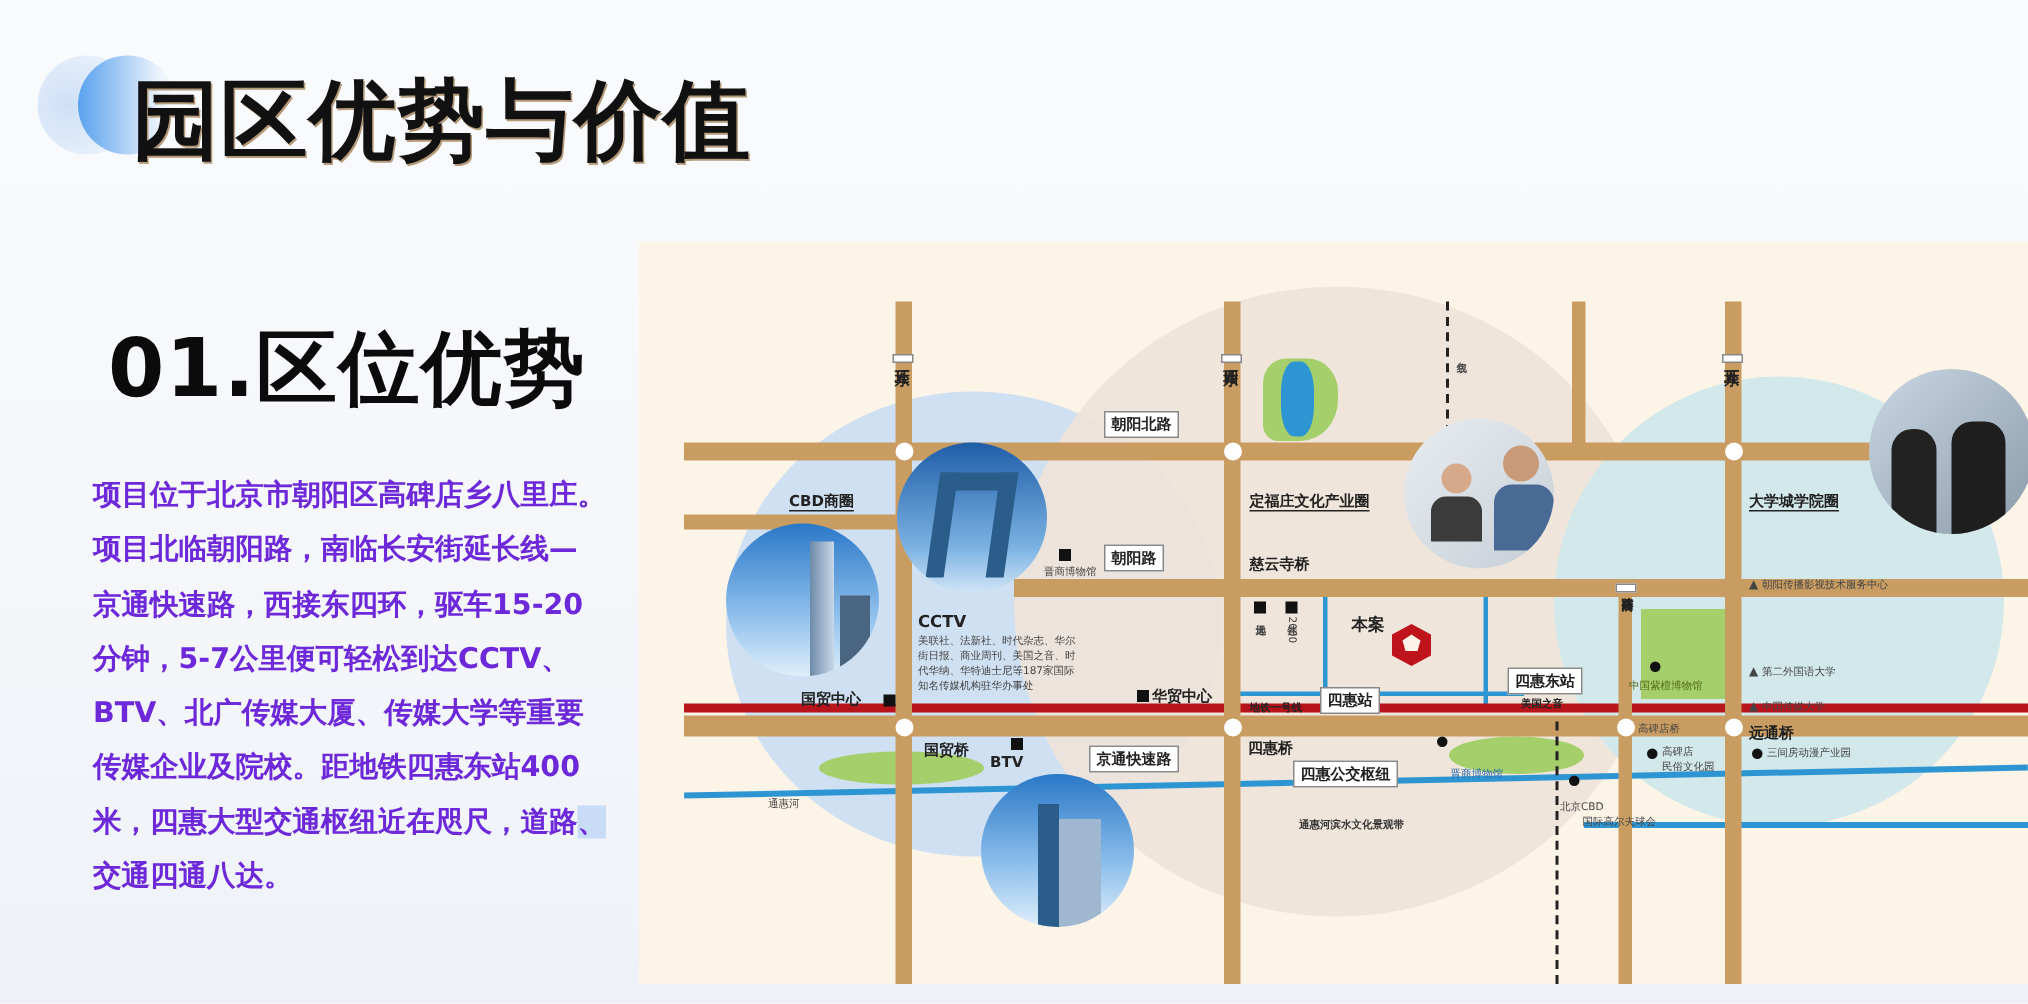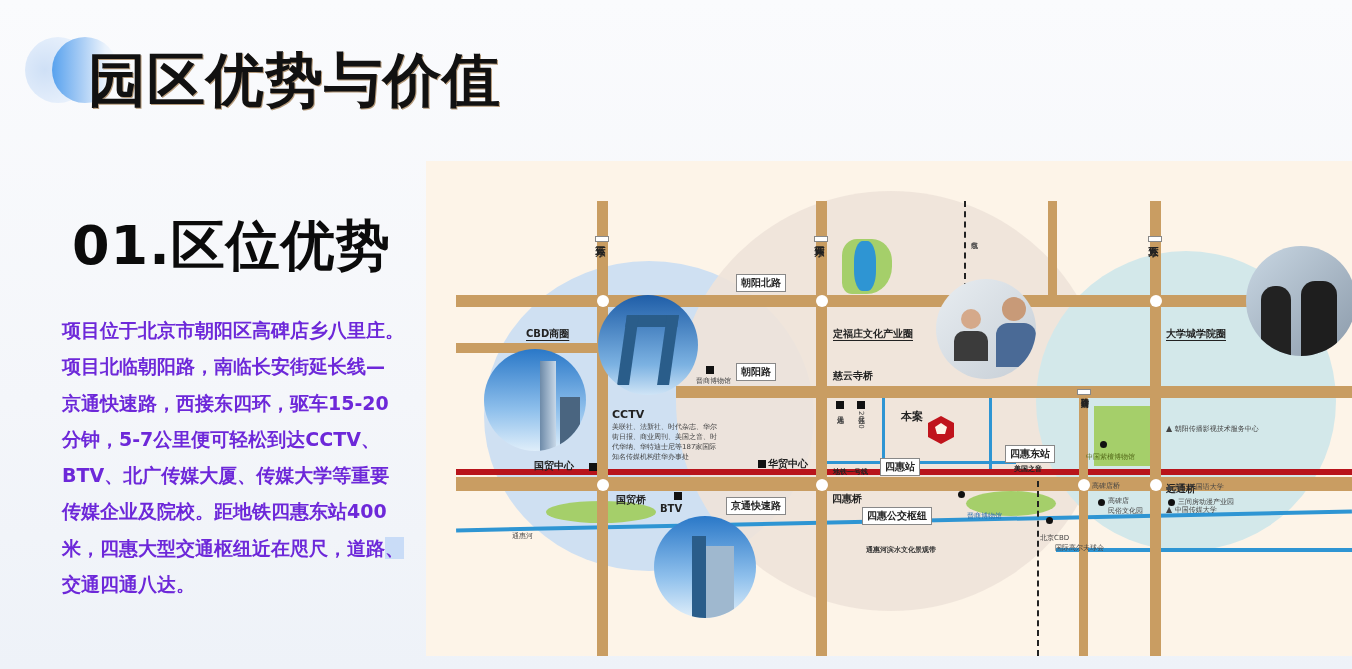--- a/index.html
+++ b/index.html
@@ -212,17 +212,17 @@
   <div class="dot" style="left:672px;top:338px;"></div>
   <div style="position:absolute;left:682px;top:335px;">
     <div class="small" style="position:static;">高碑店</div>
     <div class="small" style="position:static;">民俗文化园</div>
   </div>
   <div class="label" style="left:740px;top:321px;">远通桥</div>
   <div class="dot" style="left:742px;top:338px;"></div>
   <div class="small" style="left:752px;top:336px;">三间房动漫产业园</div>
 
   <div style="position:absolute;left:740px;top:224px;">
-    <div class="small" style="position:static;margin-bottom:13px;margin-top:39px;"><span class="tri">▲ </span><span>朝阳传播影视技术服务中心</span></div>
+    <div class="small" style="position:static;margin-bottom:13px;"><span class="tri">▲ </span><span>朝阳传播影视技术服务中心</span></div>
     <div class="small" style="position:static;margin-bottom:13px;margin-top:48px;"><span class="tri">▲ </span><span>第二外国语大学</span></div>
     <div class="small" style="position:static;"><span class="tri">▲ </span><span>中国传媒大学</span></div>
   </div>
 </div>
 
 </body></html>

